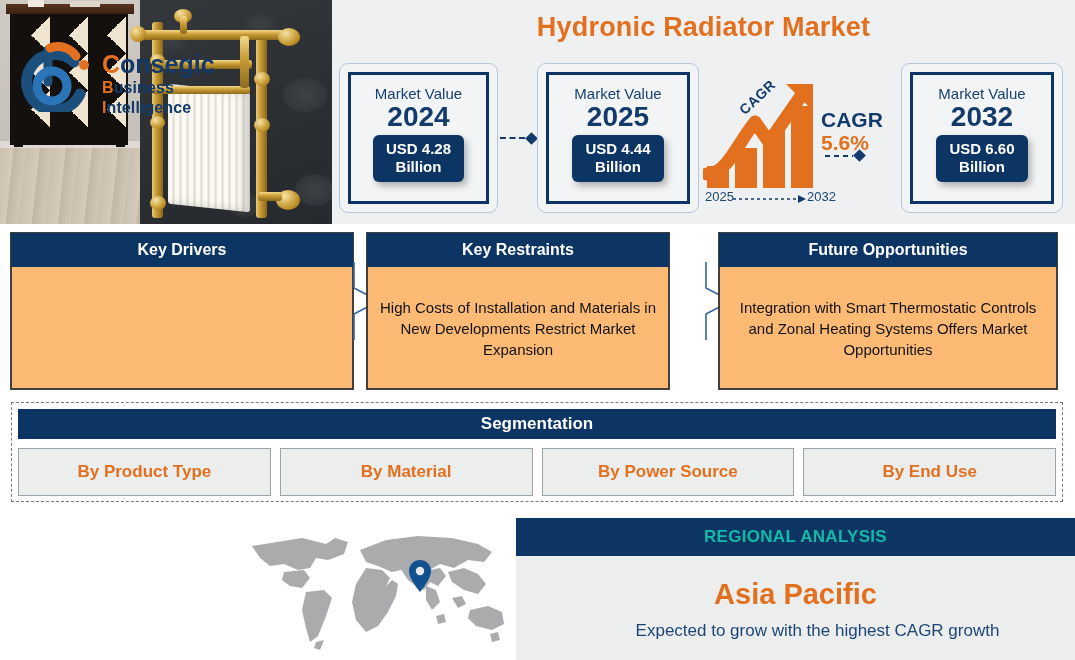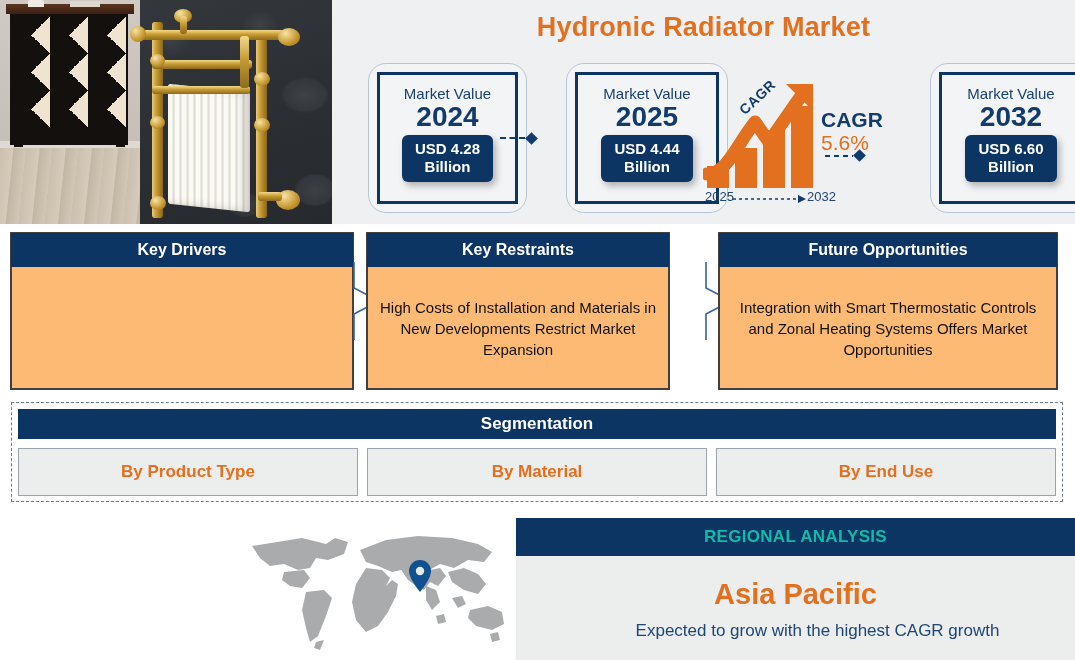--- a/index.html
+++ b/index.html
@@ -50,21 +50,21 @@
     background: repeating-linear-gradient(90deg, #fbfaf5 0px, #fbfaf5 4px, #ddd9cd 5px, #efece2 7px);
     border-radius: 3px;
     box-shadow: inset -6px 0 10px rgba(0,0,0,.18);
     transform: skewY(6deg); }
 
   
   .title { position: absolute; left: 332px; top: 12px; width: 743px; text-align: center;
     color: #e2701f; font-size: 27px; font-weight: bold; letter-spacing: .2px; }
 
   
-  .vcard { position: absolute; background: #f3f4f5; border: 1px solid #b6c6d8; border-radius: 18px; margin-left: 29px; }
+  .vcard { position: absolute; background: #f3f4f5; border: 1px solid #b6c6d8; border-radius: 9px; }
   .vcard-inner { position: absolute; left: 8px; top: 8px; right: 8px; bottom: 8px;
     border: 3px solid #0d3564; background: #f3f4f5;
     display: flex; flex-direction: column; align-items: center; justify-content: flex-start; padding-top: 9px; }
   .vc-label { color: #184070; font-size: 15px; line-height: 19px; }
   .vc-year  { color: #123a6b; font-size: 28px; font-weight: bold; line-height: 25px; margin-top: 1px; }
   .vc-badge { margin-top: 6px; background: #0d3564; color: #fff; border-radius: 6px;
     padding: 5px 13px 6px; font-size: 15px; font-weight: bold; text-align: center; line-height: 18px;
     box-shadow: 3px 4px 7px rgba(0,0,0,.28); }
 
   .vcard.c1 { left: 339px; top: 63px;  width: 159px; height: 150px; }
@@ -74,21 +74,21 @@
   
   .conn { position: absolute; height: 12px; display: flex; align-items: center; }
   .conn .dash { flex: 1; border-top: 2px dashed #123a6b; }
   .conn .dia { width: 9px; height: 9px; background: #123a6b; transform: rotate(45deg); margin-left: 2px; }
   .conn.k1 { left: 500px; top: 132px; width: 36px; }
 
   
   .cagr-wrap { position: absolute; left: 703px; top: 78px; width: 200px; height: 135px; }
   .cagr-svg { position: absolute; left: 0; top: 0; }
   .cagr-label { position: absolute; left: 118px; top: 30px; color: #123a6b; font-size: 21px; font-weight: bold; }
-  .cagr-val   { position: absolute; left: 118px; top: 53px; color: #e2701f; font-size: 21px; font-weight: normal; }
+  .cagr-val   { position: absolute; left: 118px; top: 53px; color: #e2701f; font-size: 21px; font-weight: bold; }
   .cagr-y1 { position: absolute; left: 2px; top: 111px; color: #1d4676; font-size: 13px; }
   .cagr-y2 { position: absolute; left: 104px; top: 111px; color: #1d4676; font-size: 13px; }
   .cagr-rot { position: absolute; left: 33px; top: 28px; color: #123a6b; font-size: 14px; font-weight: bold;
     transform: rotate(-43deg); transform-origin: left top; letter-spacing: .5px; }
 
   
   .panels { position: absolute; left: 0; top: 224px; width: 1075px; height: 172px; background: #fff; }
   .panel { position: absolute; top: 8px; height: 158px; background: #fdba74; border: 2px solid #404040; }
   .panel .phead { position: absolute; left: -1px; top: -1px; right: -1px; height: 34px; background: #0d3564;
     color: #fff; font-size: 16px; font-weight: bold; display: flex; align-items: center; justify-content: center; }
@@ -250,26 +250,40 @@
       <div class="phead">Future Opportunities</div>
       <div class="pbody">Integration with Smart Thermostatic Controls and Zonal Heating Systems Offers Market Opportunities</div>
     </div>
   </div>
 
   <div class="seg">
     <div class="seg-head">Segmentation</div>
     <div class="seg-row">
       <div class="seg-box">By Product Type</div>
       <div class="seg-box">By Material</div>
+      <div class="seg-box">By Power Source</div>
       <div class="seg-box">By End Use</div>
     </div>
   </div>
 
   <div class="bottom"></div>
 
+  <div class="logo">
+    <svg width="86" height="70" viewBox="0 0 86 70">
+      <path d="M60 20 A28 28 0 1 0 66 52" stroke="#1d4f7c" stroke-width="11" fill="none" stroke-linecap="round"></path>
+      <path d="M34 8 L34 40" stroke="#1d4f7c" stroke-width="9" stroke-linecap="round"></path>
+      <circle cx="38" cy="44" r="15" fill="none" stroke="#2c74b8" stroke-width="9"></circle>
+      <path d="M36 6 A22 22 0 0 1 62 14" stroke="#e2701f" stroke-width="9" fill="none" stroke-linecap="round"></path>
+      <circle cx="70" cy="23" r="5" fill="#e2701f"></circle>
+    </svg>
+    <div class="logo-text">
+      <div class="logo-c"><span class="o">C</span><span>onsegic</span></div>
+      <div class="logo-b"><span class="o">B</span><span>usiness </span><span class="o">I</span><span>ntelligence</span></div>
+    </div>
+  </div>
 
   <svg class="map" viewBox="0 0 272 130">
     <g fill="#a9abad">
       <path d="M12 22 L62 14 L86 20 L95 14 L108 18 L104 30 L88 36 L76 34 L70 44 L58 46 L44 40 L30 42 L20 34 Z"></path>
       <path d="M44 48 L64 46 L70 54 L62 64 L50 62 L42 56 Z"></path>
       <path d="M66 68 L84 66 L92 74 L86 92 L78 112 L70 118 L66 104 L62 86 Z"></path>
       <path d="M76 118 L84 116 L80 126 L74 124 Z"></path>
       <path d="M120 26 L146 16 L178 12 L212 14 L238 20 L252 28 L244 38 L228 36 L214 44 L200 40 L186 48 L170 44 L152 48 L138 42 L126 38 Z"></path>
       <path d="M126 44 L142 46 L150 54 L146 62 L152 56 L158 60 L156 72 L148 88 L138 102 L126 108 L116 96 L112 78 L116 60 Z"></path>
       <path d="M160 44 L176 42 L190 46 L200 44 L206 52 L198 62 L190 58 L184 66 L176 62 L168 56 Z"></path>

